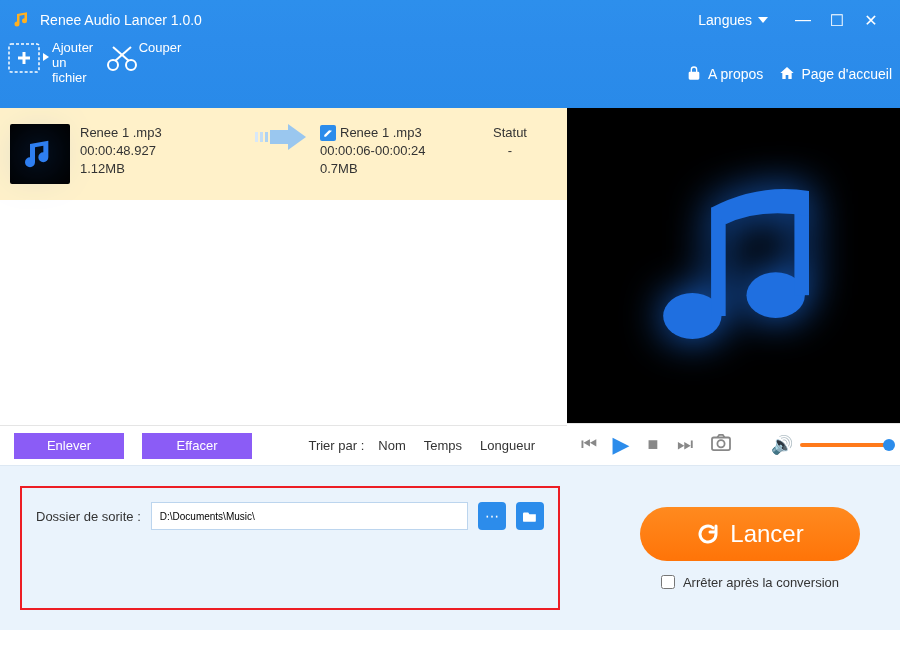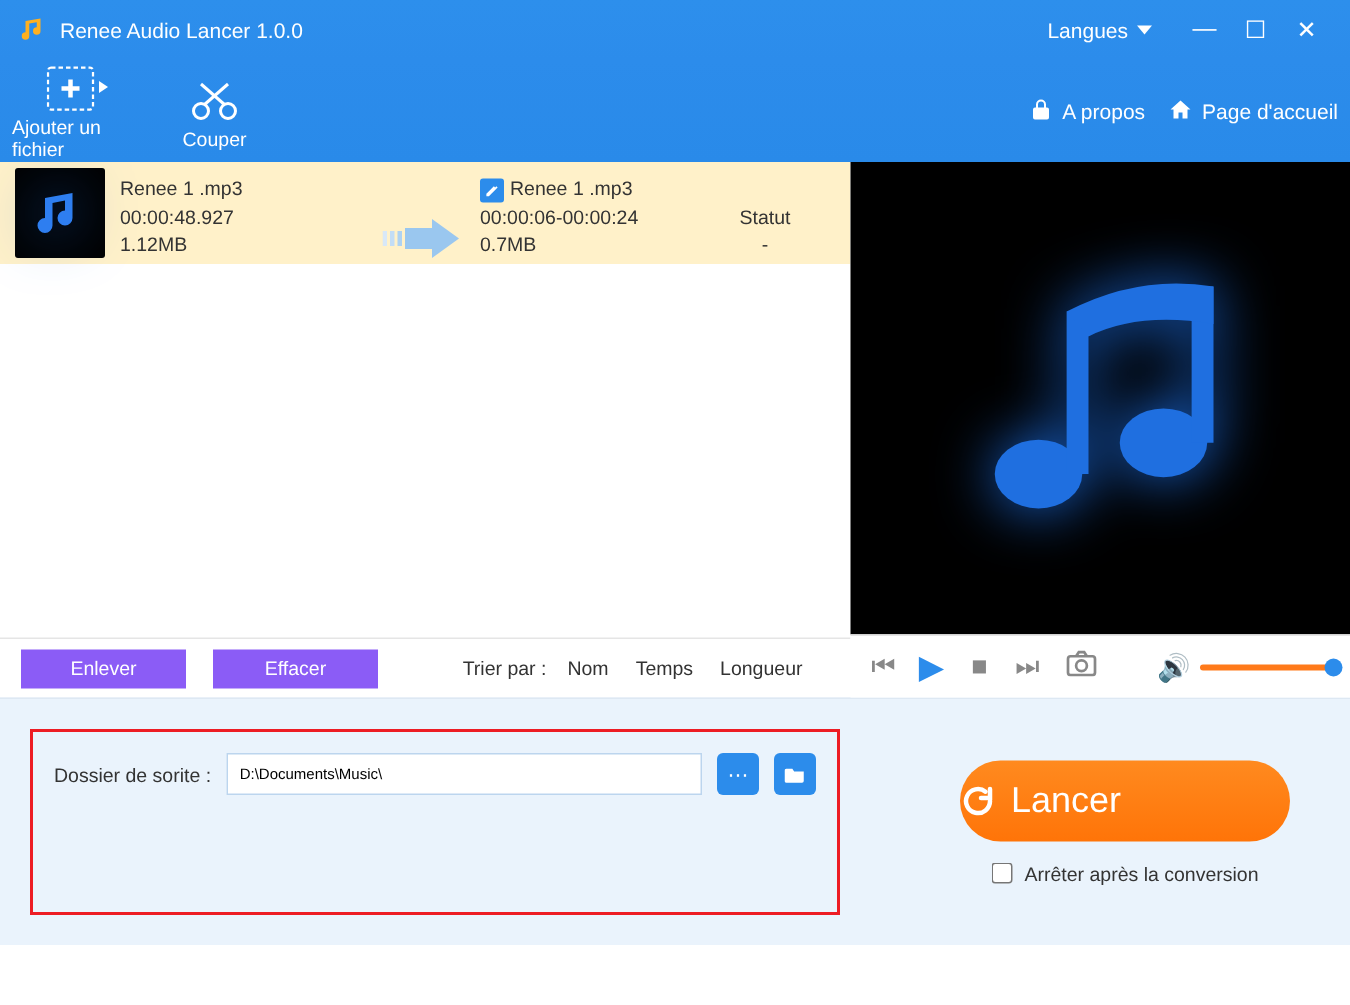--- a/index.html
+++ b/index.html
@@ -6,29 +6,29 @@
 body { width: 900px; height: 670px; overflow: hidden; background: #fff; }
 
 .titlebar { height: 40px; background: linear-gradient(#2d8fec, #2c8ceb); color: #fff; display: flex; align-items: center; padding: 0 12px; font-size: 14px; }
 .titlebar .app-title { margin-left: 8px; }
 .titlebar .spacer { flex: 1; }
 .titlebar .lang { display: flex; align-items: center; gap: 6px; margin-right: 18px; cursor: pointer; }
 .titlebar .winbtn { width: 34px; text-align: center; font-size: 16px; cursor: pointer; }
 .tri-down { display:inline-block; width:0; height:0; border-left:5px solid transparent; border-right:5px solid transparent; border-top:6px solid #fff; }
 
 .toolbar { height: 68px; background: linear-gradient(#2c8ceb, #298ae9); color: #fff; display: flex; align-items: center; padding: 0 8px; font-size: 13px; }
-.toolbtn { display:flex; flex-direction:column; align-items:center; justify-content:center; width:90px; height:100%; cursor:pointer; }
+.toolbtn { display:flex; justify-content:center; width:90px; height:100%; cursor:pointer; }
 .toolbtn .ic { height:36px; display:flex; align-items:center; justify-content:center; }
 .toolbar .spacer { flex:1; }
 .toolbar .rightlink { display:flex; align-items:center; gap:6px; margin-left:16px; cursor:pointer; font-size:14px; }
 
 .content { display:flex; height: 357px; }
 .leftcol { width:567px; display:flex; flex-direction:column; }
 .filelist { flex:1; background:#fff; overflow:auto; }
-.filerow { display:flex; align-items:flex-end; background:#fff1c9; padding:4px 10px; font-size:13px; color:#333; }
+.filerow { display:flex; align-items:flex-start; background:#fff1c9; padding:16px 10px; font-size:13px; color:#333; }
 .thumb { width:60px; height:60px; background:#000; border-radius:2px; display:flex; align-items:center; justify-content:center; margin-right:10px; }
 .srcblock { width:170px; line-height:1.4; }
 .arrowblock { width:70px; display:flex; align-items:center; justify-content:center; }
 .dstblock { width:150px; line-height:1.4; }
 .dsthdr { display:flex; align-items:center; gap:4px; }
 .editicon { width:16px; height:16px; background:#2c8ceb; display:inline-flex; align-items:center; justify-content:center; border-radius:2px; }
 .statblock { width:80px; text-align:center; line-height:1.4; }
 .statlbl { font-weight:500; }
 
 .listfooter { height:40px; border-top:1px solid #e5e5e5; display:flex; align-items:center; padding:0 14px; font-size:13px; color:#333; }
@@ -52,21 +52,21 @@
 .row { display:flex; align-items:center; gap:10px; }
 .lbl { white-space:nowrap; }
 .dd { position:relative; background:#fff; border:1px solid #bcd5ee; height:26px; display:flex; align-items:center; padding:0 26px 0 8px; font-size:13px; cursor:pointer; }
 .dd .tri { position:absolute; right:8px; width:0; height:0; border-left:5px solid transparent; border-right:5px solid transparent; border-top:6px solid #2c8ceb; }
 .dd.fmt { width:90px; }
 .dd.qual { width:160px; overflow:hidden; white-space:nowrap; }
 .pathinput { flex:1; background:#fff; border:1px solid #bcd5ee; height:28px; padding:0 8px; font-size:10px; }
 .iconbtn { width:28px; height:28px; background:#2c8ceb; color:#fff; border:none; border-radius:4px; display:flex; align-items:center; justify-content:center; font-size:14px; cursor:pointer; }
 
 .launchcol { flex:1; display:flex; flex-direction:column; align-items:center; justify-content:center; gap:14px; }
-.launchbtn { width:220px; height:54px; background:linear-gradient(#ff8a1f,#ff7408); color:#fff; border:none; border-radius:27px; font-size:24px; display:flex; align-items:center; justify-content:flex-start; gap:10px; cursor:pointer; }
+.launchbtn { width:220px; height:54px; background:linear-gradient(#ff8a1f,#ff7408); color:#fff; border:none; border-radius:27px; font-size:24px; display:flex; align-items:center; justify-content:center; gap:10px; cursor:pointer; }
 .launchbtn .refresh { display:inline-block; width:24px; height:24px; }
 .stopafter { display:flex; align-items:center; gap:8px; font-size:13px; color:#333; }
 .stopafter input { width:14px; height:14px; }
 
 .notes-svg { filter: drop-shadow(0 0 20px #1b6adb); }
 </style>
 </head>
 <body>
 
 <div class="titlebar">

